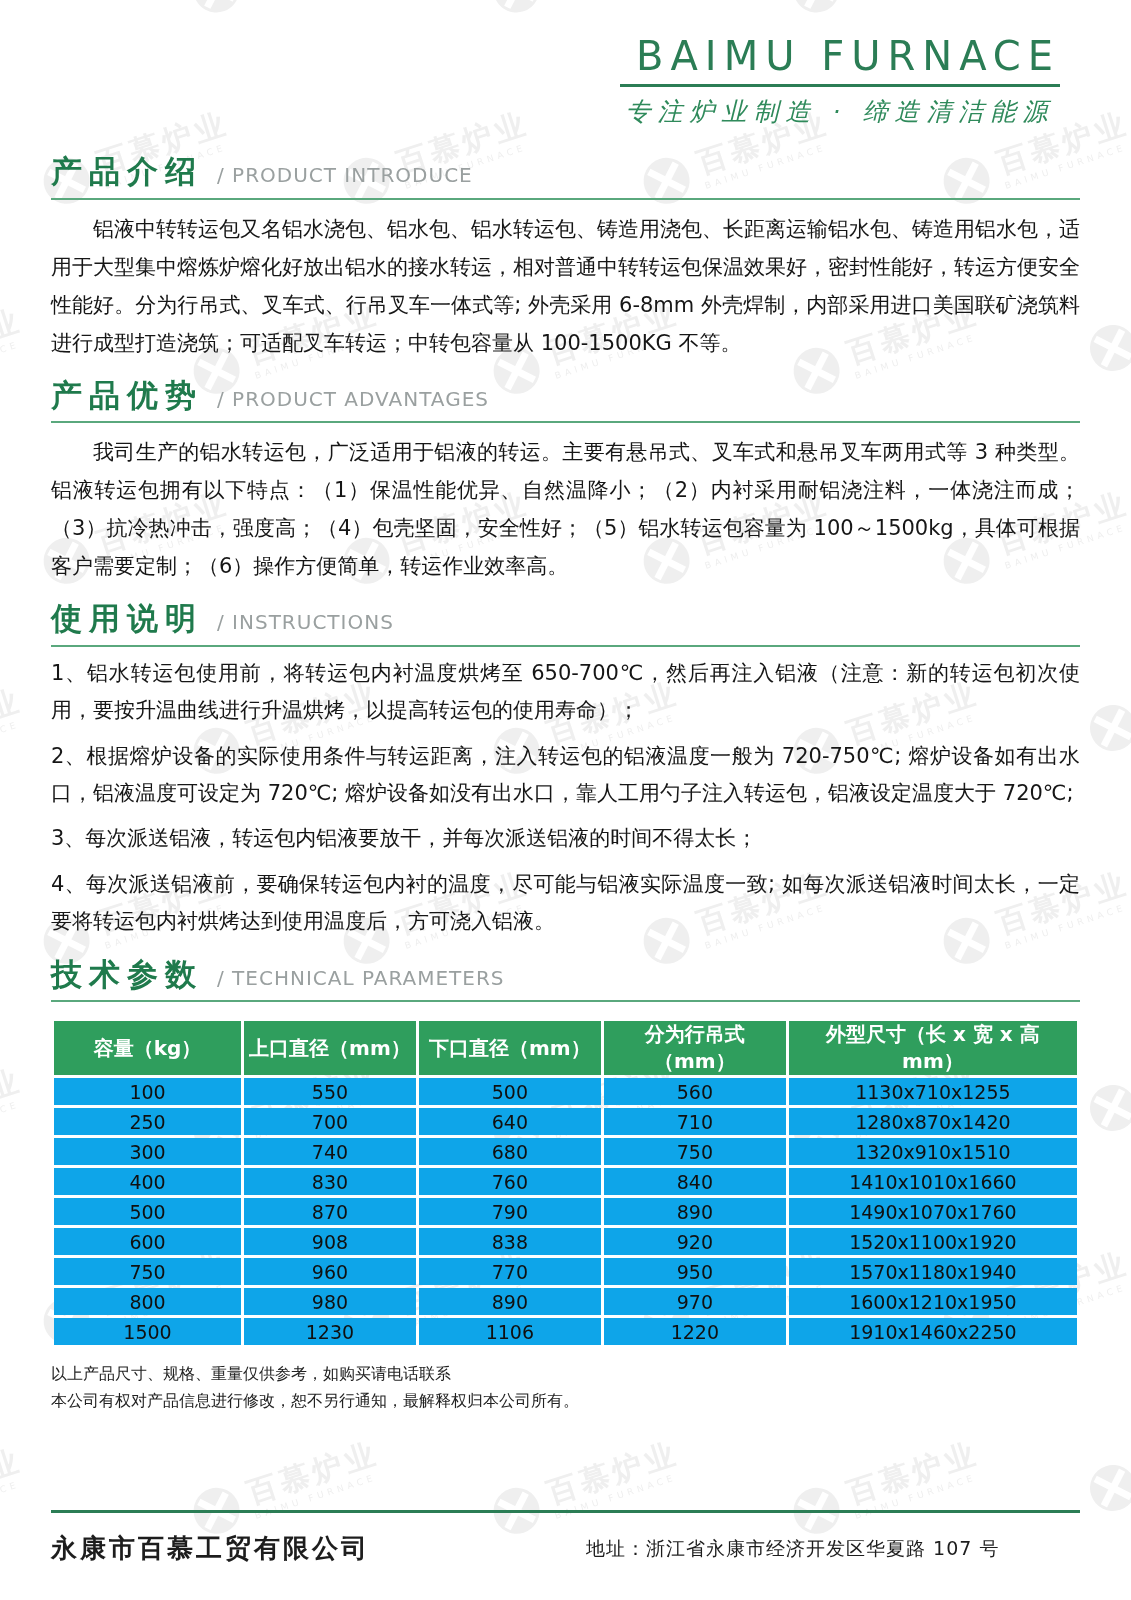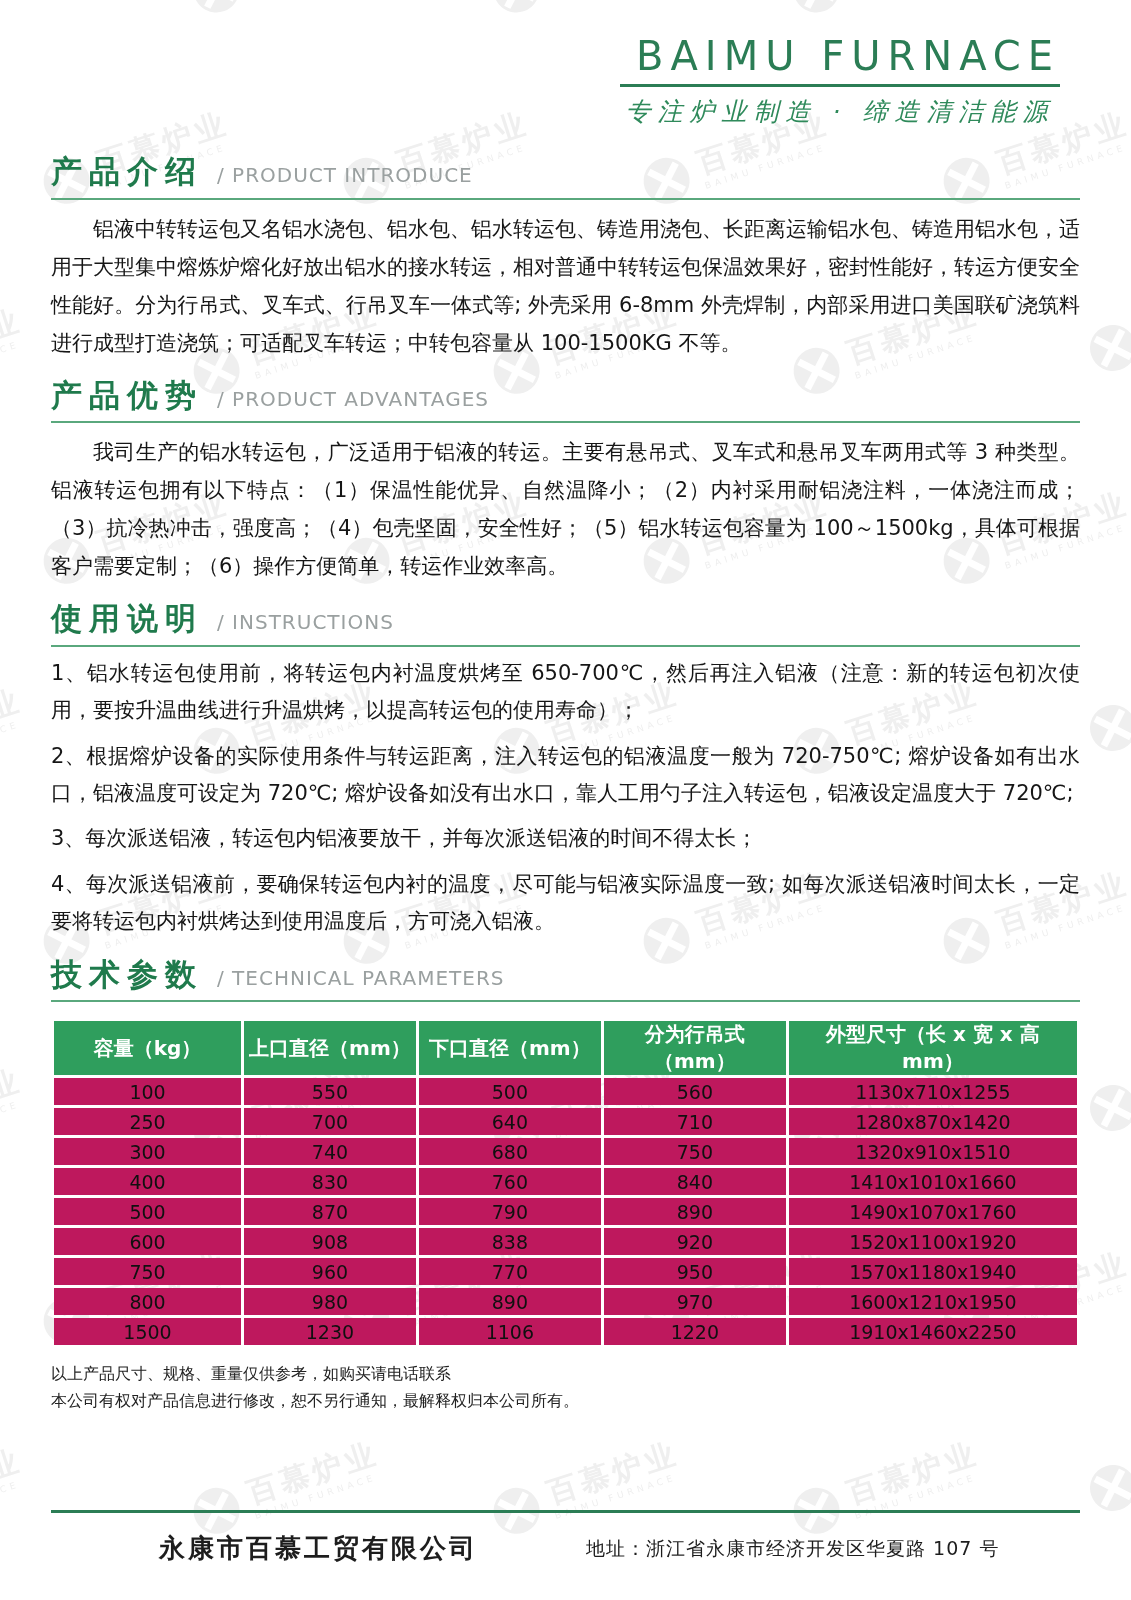--- a/index.html
+++ b/index.html
@@ -31,33 +31,33 @@
   .sec-zh{font-size:31px;font-weight:bold;color:#1f7a4c;letter-spacing:7px;line-height:1.15;}
   .sec-en{font-size:20px;color:#9aa0a0;letter-spacing:1px;}
   
   .body-p{font-size:21px;line-height:1.81;text-align:justify;margin:10px 0 0 0;color:#161616;}
   .indent{text-indent:2em;}
   .instr-p{font-size:21px;line-height:1.78;text-align:justify;margin:8px 0 0 0;color:#161616;}
   
   .spec-table{width:100%;border-collapse:separate;border-spacing:3px;margin-top:16px;}
   .spec-table th{background:#2f9e5d;color:#fff;font-size:20px;font-weight:bold;
     height:54px;text-align:center;padding:0 4px;}
-  .spec-table td{background:#be185d;font-size:19px;text-align:center;height:27px;padding:0 4px;color:#101010;}
+  .spec-table td{background:#0ea5e9;font-size:19px;text-align:center;height:27px;padding:0 4px;color:#101010;}
   .spec-table th:nth-child(1){width:18.5%;}
   .spec-table th:nth-child(2){width:17%;}
   .spec-table th:nth-child(3){width:18%;}
   .spec-table th:nth-child(4){width:18%;}
   .spec-table th:nth-child(5){width:28.5%;}
   
   .notes{margin-top:12px;}
   .note-line{font-size:16px;line-height:1.7;color:#222;margin:0;}
   
   .footer{margin-top:auto;border-top:3px solid #2b7d55;padding:18px 0 34px 0;
     display:flex;align-items:center;}
-  .footer-left{flex:0 0 52%;text-align:center;}
+  .footer-left{flex:0 0 52%;}
   .company-zh{font-size:26px;font-weight:600;letter-spacing:3px;color:#1d1d1d;}
   .company-en{font-size:12px;letter-spacing:1.2px;color:#2e2e2e;margin-top:6px;}
   .footer-right{flex:1;text-align:left;}
   .address{font-size:19px;color:#1d1d1d;letter-spacing:1px;}
 </style>
 </head>
 <body>
 
 <div class="page">
   <div id="watermark-layer">

